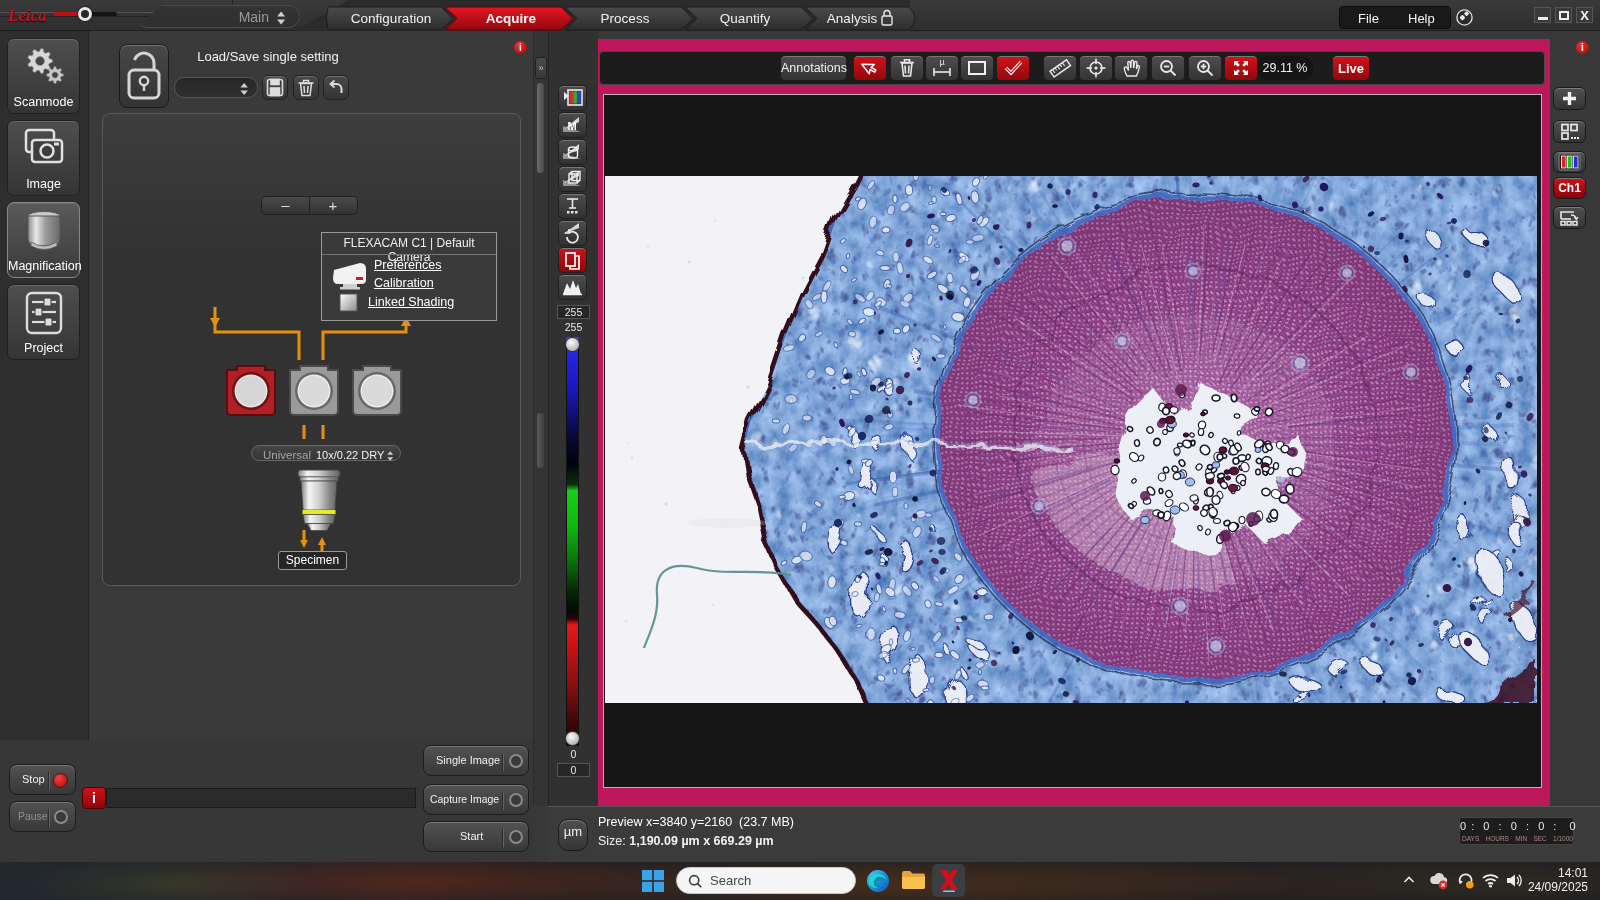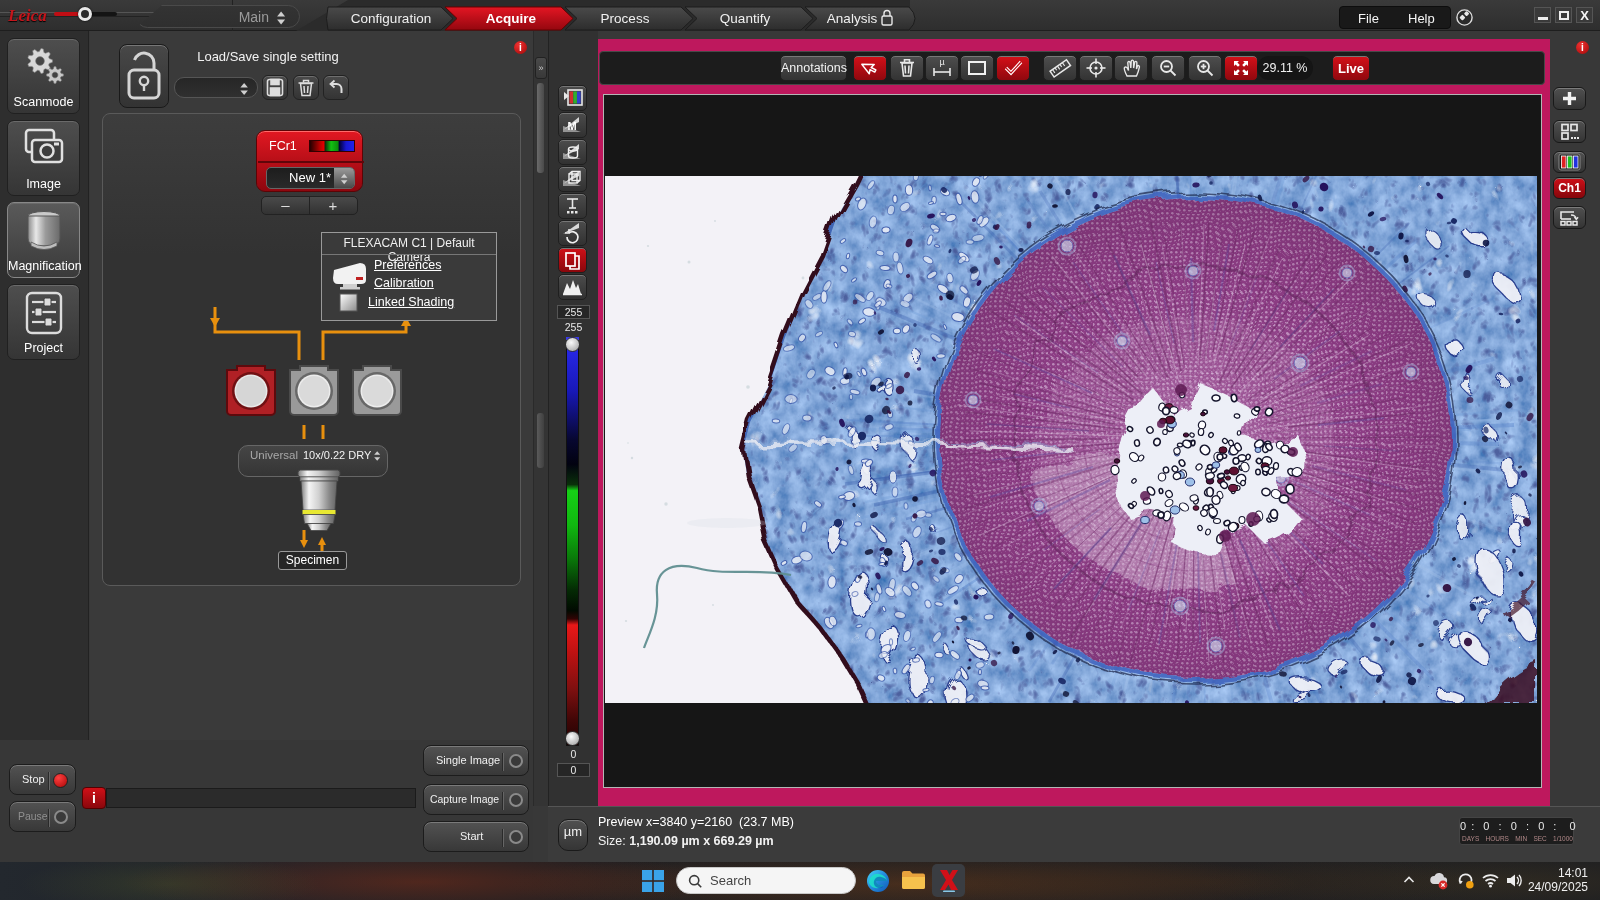--- a/index.html
+++ b/index.html
@@ -237,30 +237,20 @@
           <path d="M201 311 V325 M220 311 V325"></path>
           <path d="M201 416 V426 M219 431 V441"></path>
         </g>
         <g fill="#e8900e">
           <path d="M107 204 h10 l-5 9 z"></path>
           <path d="M298 212 h10 l-5 -9 z"></path>
           <path d="M197 426 h8 l-4 8 z"></path>
           <path d="M215 431 h8 l-4 -8 z"></path>
         </g>
       </svg>
-      <div id="fcr">
-          <span class="nm">FCr1</span>
-          <div class="strip"></div>
-        <div id="fcr-drop">
-            <div class="abs" style="right:0;top:0;width:20px;height:20px;border-radius:0 4px 4px 0;background:linear-gradient(#9a9a9a,#4a4a4a)"></div>
-            <span class="abs" style="right:23px;top:2px">New 1*</span>
-            <span class="spin" style="right:4px;top:3px;transform:scale(0.65)"></span>
-            <div class="abs" style="left:-9px;top:-7px;width:106px;height:1.5px;background:#60060a"></div>
-          </div>
-      </div>
       <div id="pm">
         <div class="abs" style="left:0;top:0;width:48px;height:100%;border-right:1px solid #222;text-align:center;font-size:15px;line-height:16px">–</div>
         <div class="abs" style="right:0;top:0;width:48px;height:100%;text-align:center;font-size:15px;line-height:17px">+</div>
       </div>
       <div class="devbox" style="left:218px;top:118px;width:176px;height:89px">
         <div class="ttl" style="font-size:12px">FLEXACAM C1 | Default Camera</div>
           <div class="dvd"></div>
         <svg class="abs" style="left:8px;top:27px" width="40" height="34" viewBox="0 0 40 34">
           <path d="M4 10 L30 3 Q36 3 36 9 V20 Q36 24 31 24 H8 Q3 24 3 18 Z" fill="#f2f2f2"></path>
           <rect x="26" y="17" width="7" height="3" fill="#c02020"></rect>
@@ -292,21 +282,21 @@
         <circle cx="28" cy="29" r="16.5" fill="#ececec"></circle>
         <circle cx="28" cy="29" r="15" fill="#dadada"></circle>
       </svg>
       <svg class="cube" style="left:246px" width="56" height="57" viewBox="0 0 56 57">
         <path d="M4 8 h10 v-4 h28 v4 h10 v41 a4 4 0 0 1 -4 4 h-40 a4 4 0 0 1 -4 -4 Z" fill="#9a9a9a" stroke="#4a4a4a" stroke-width="2"></path>
         <circle cx="28" cy="29" r="19" fill="#686868"></circle>
         <circle cx="28" cy="29" r="16.5" fill="#ececec"></circle>
         <circle cx="28" cy="29" r="15" fill="#dadada"></circle>
       </svg>
 
-      <div class="abs" style="left:135px;top:331px;width:150px;height:32px;background:linear-gradient(#454545,#353535);border:1px solid #666;border-radius:10px">
+      <div class="abs" style="left:148px;top:331px;width:150px;height:16px;background:linear-gradient(#454545,#353535);border:1px solid #666;border-radius:10px">
         <span class="abs" style="left:11px;top:3px;color:#a8a8a8;font-size:11.5px">Universal</span>
         <span class="abs" style="left:64px;top:3px;color:#f2f2f2;font-size:11px;white-space:nowrap">10x/0.22 DRY</span>
         <span class="spin" style="right:4px;top:2px;transform:scale(0.6)"></span>
       </div>
 
       <svg class="abs" style="left:190px;top:354px" width="52" height="66" viewBox="0 0 52 66">
         <defs>
             <linearGradient id="met" x1="0" y1="0" x2="1" y2="0">
           <stop offset="0" stop-color="#7d7d7d"></stop>
               <stop offset="0.22" stop-color="#f5f5f5"></stop>

